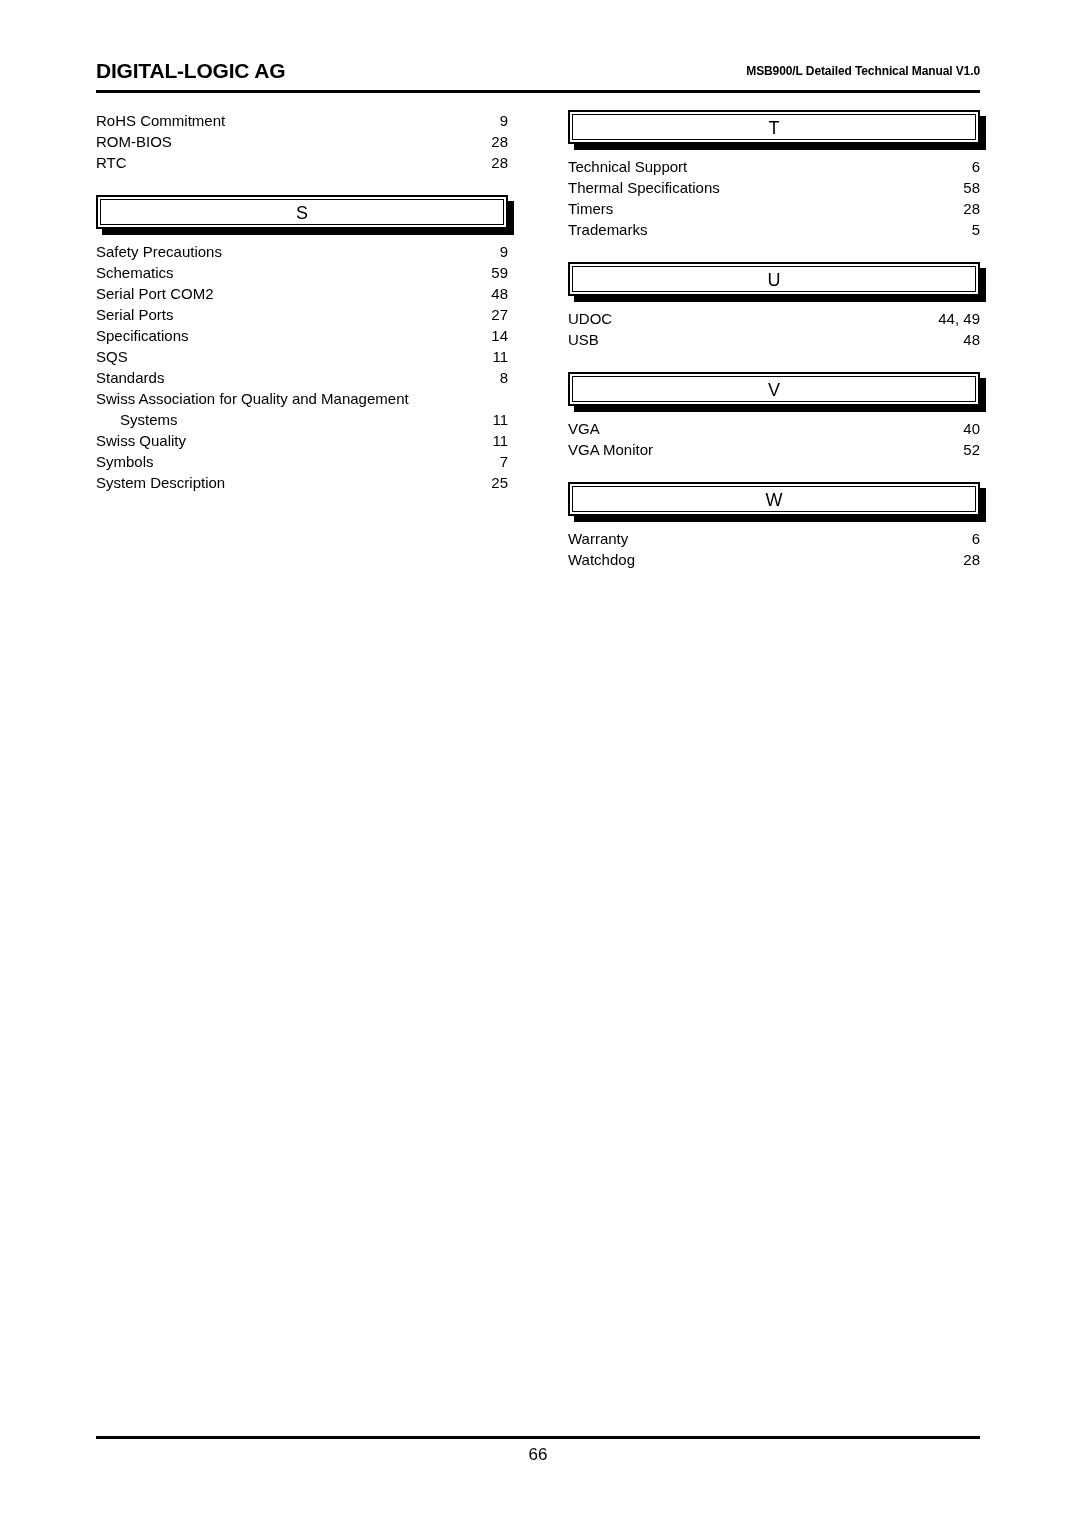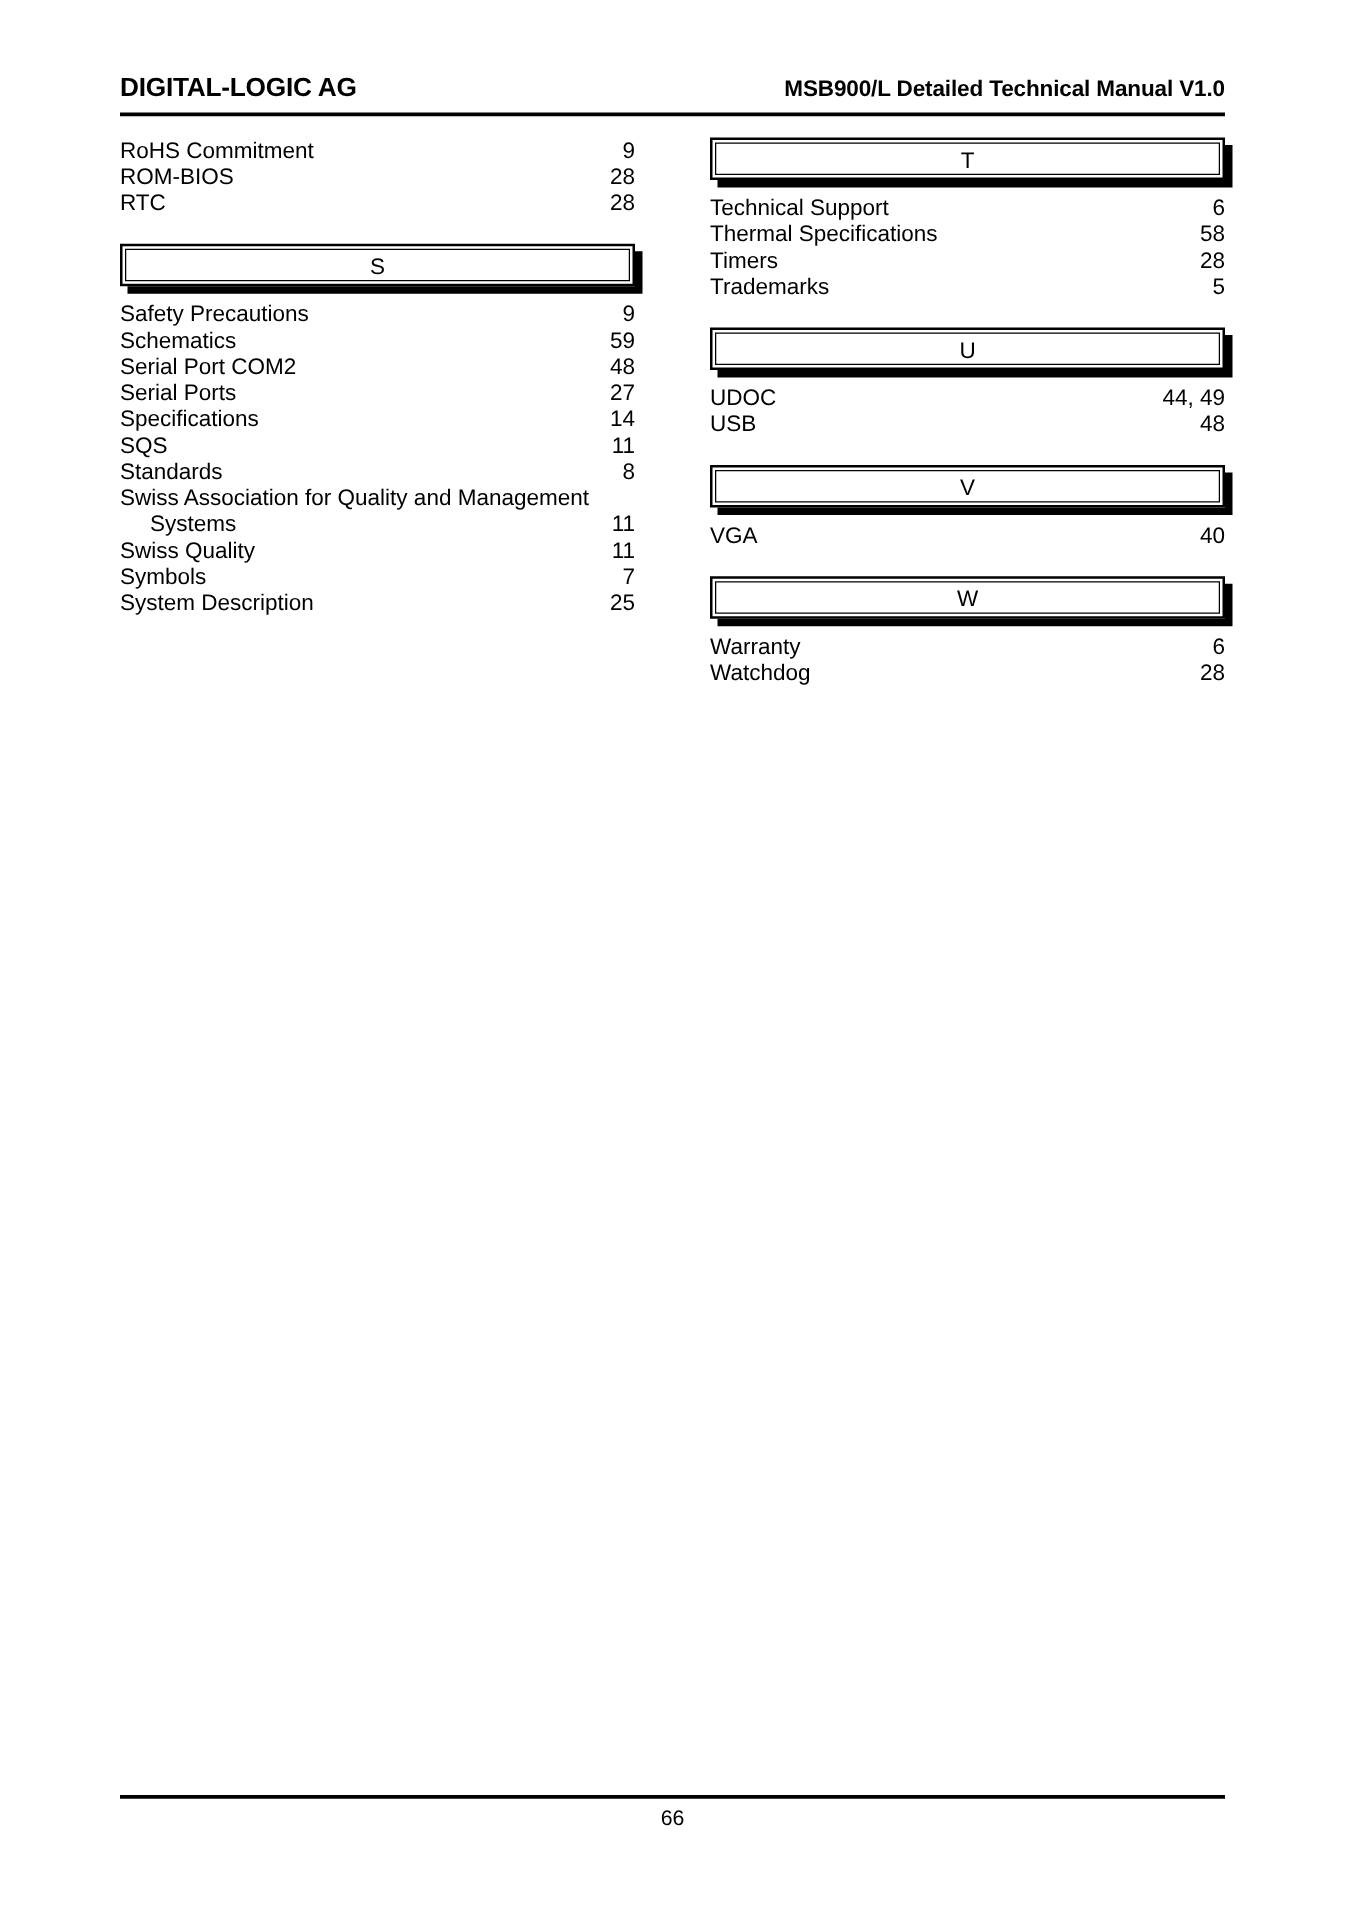--- a/index.html
+++ b/index.html
@@ -36,21 +36,21 @@
     justify-content: space-between;
   }
   .hdr-left {
     font-size: 21px;
     font-weight: bold;
     letter-spacing: -0.2px;
     line-height: 26px;
     white-space: nowrap;
   }
   .hdr-right {
-    font-size: 18px;
+    font-size: 12px;
     font-weight: bold;
     letter-spacing: -0.1px;
     line-height: 26px;
     white-space: nowrap;
   }
   .header-rule {
     position: absolute;
     left: 96px;
     top: 90px;
     width: 884px;
@@ -99,21 +99,21 @@
     text-align: center;
     font-size: 18px;
     box-sizing: border-box;
   }
 
   .spacer-before-box { height: 22px; }
 
   
   .entries {
     width: 412px;
-    font-size: 18px;
+    font-size: 15px;
     line-height: 21px;
   }
   .entry {
     position: relative;
     display: flex;
     align-items: baseline;
     justify-content: space-between;
     height: 21px;
     white-space: nowrap;
   }
@@ -280,20 +280,24 @@
         <div class="shadow"></div>
         <div class="outer">
           <div class="inner">V</div>
         </div>
       </div>
       <div class="entries">
         <div class="entry">
           <span class="term">VGA</span>
           <span class="pages">40</span>
         </div>
+        <div class="entry">
+          <span class="term">VGA Monitor</span>
+          <span class="pages">52</span>
+        </div>
       </div>
       <div class="spacer-before-box"></div>
       <div class="letter-box">
         <div class="shadow"></div>
         <div class="outer">
           <div class="inner">W</div>
         </div>
       </div>
       <div class="entries">
         <div class="entry">

